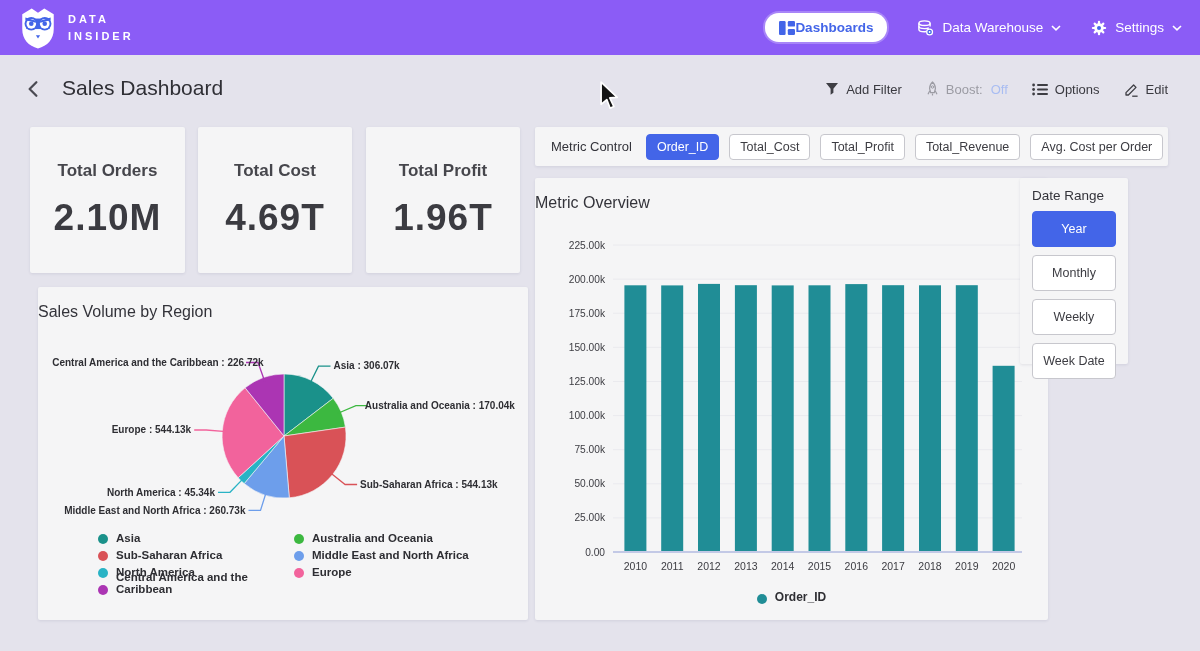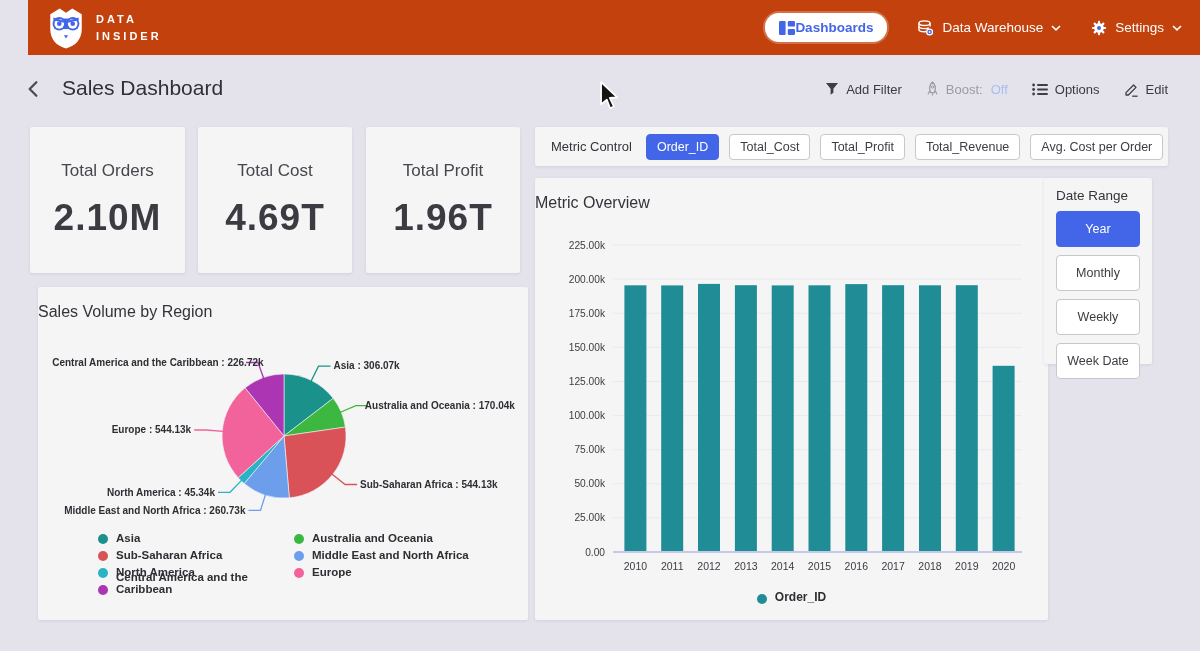--- a/index.html
+++ b/index.html
@@ -4,22 +4,22 @@
 <style>
   html,body{margin:0;padding:0;}
   body{
     width:1200px;height:651px;overflow:hidden;
     font-family:"Liberation Sans", sans-serif;
     background:#e4e3ec;
     -webkit-font-smoothing:antialiased;
   }
   
   .navbar{
-    height:55px;background:#c2410c;display:flex;align-items:center;
-    justify-content:space-between;padding:0 18px;box-sizing:border-box;margin-left:28px;
+    height:55px;background:#8b5cf6;display:flex;align-items:center;
+    justify-content:space-between;padding:0 18px;box-sizing:border-box;
   }
   .brand{display:flex;align-items:center;gap:10px;}
   .brand-text{color:#fff;font-size:11px;font-weight:bold;letter-spacing:3px;line-height:1.5;}
   .nav-right{display:flex;align-items:center;gap:30px;}
   .nav-item{display:flex;align-items:center;gap:8px;color:#fff;font-size:13.5px;font-weight:500;cursor:pointer;}
   .dash-pill{
     background:#fff;color:#4365e8;padding:7px 14px;border-radius:14px;
     display:flex;align-items:center;font-size:13.5px;font-weight:700;
     box-shadow:0 0 0 2px rgba(255,255,255,.25);cursor:pointer;
   }
@@ -32,21 +32,21 @@
   
   .page-header{position:absolute;top:18px;left:0;width:1200px;height:40px;}
   .back-btn{position:absolute;left:26px;top:7px;cursor:pointer;}
   .page-title{position:absolute;left:62px;top:3px;font-size:21px;color:#2f2f35;font-weight:500;}
   .toolbar{position:absolute;right:32px;top:8px;display:flex;align-items:center;gap:24px;}
   .tool-item{display:flex;align-items:center;gap:7px;font-size:13px;font-weight:500;color:#3a3a40;cursor:pointer;}
   .tool-item .muted{color:#9b9ba3;}
   .boost-off{color:#a9bdf2;margin-left:1px;}
   
   .kpi{display:flex;flex-direction:column;align-items:center;justify-content:center;gap:16px;}
-  .kpi-label{font-size:17px;color:#46464c;font-weight:400;}
+  .kpi-label{font-size:17px;color:#46464c;font-weight:700;}
   .kpi-value{font-size:37px;font-weight:700;color:#3b3b41;letter-spacing:1px;}
   
   .chart-title{position:absolute;top:16px;left:0;right:0;text-align:left;font-size:16px;color:#33333a;font-weight:500;}
   #pie-svg{position:absolute;top:40px;left:0;overflow:visible;}
   .pie-legend{
     position:absolute;left:60px;top:240px;display:grid;
     grid-template-columns:196px auto;grid-auto-flow:column;grid-template-rows:repeat(4,17px);
     column-gap:0;row-gap:0;
   }
   .legend-item{display:flex;align-items:flex-end;gap:8px;font-size:11.5px;font-weight:700;color:#2e2e33;cursor:pointer;}
@@ -313,21 +313,21 @@
         <line x1="62" x2="471" y1="330" y2="330" stroke="#c3c9e6" stroke-width="2"></line>
       </svg>
     <div class="bar-legend">
       <span class="legend-item">
         <span class="legend-dot" id="bar-legend-dot" style="background: rgb(32, 141, 150);"></span>
         <span>Order_ID</span>
       </span>
     </div>
   </div>
 
-  <div class="card date-card" style="left:1044px;top:123px;width:108px;height:186px;">
+  <div class="card date-card" style="left:1020px;top:123px;width:108px;height:186px;">
     <div class="date-label">Date Range</div>
     <div id="date-buttons">
         <button class="btn selected">Year</button>
         <button class="btn">Monthly</button>
         <button class="btn">Weekly</button>
         <button class="btn">Week Date</button>
       </div>
   </div>
 
   <div class="cursor">

